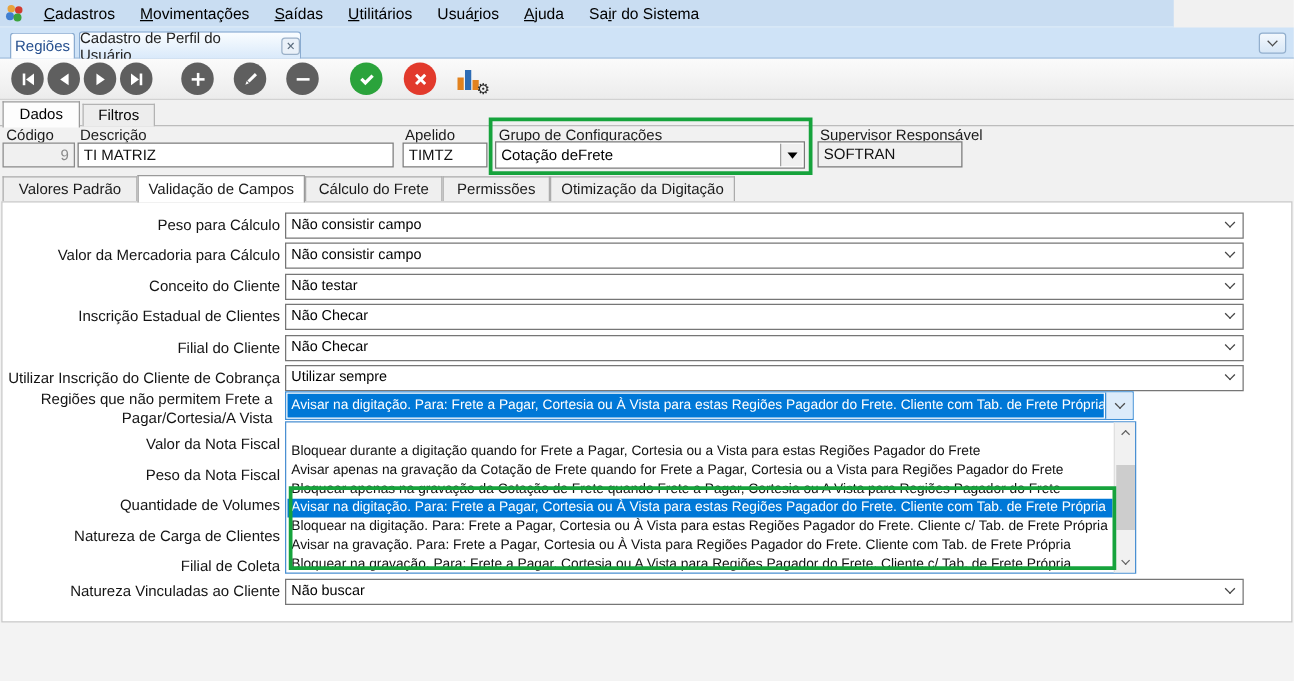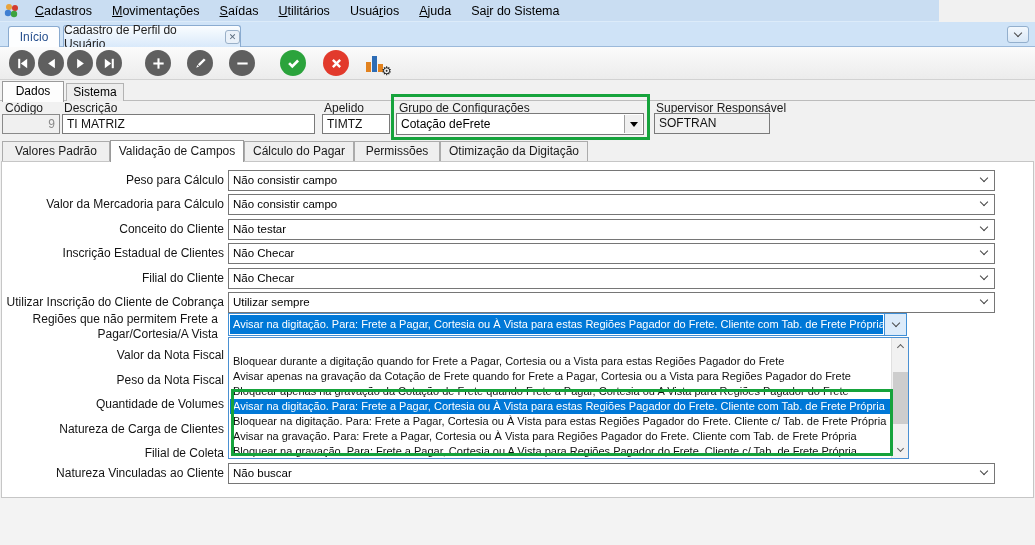--- a/index.html
+++ b/index.html
@@ -107,21 +107,21 @@
     <div class="menu-item"><u>M</u>ovimentações</div>
     <div class="menu-item"><u>S</u>aídas</div>
     <div class="menu-item"><u>U</u>tilitários</div>
     <div class="menu-item">Usuá<u>r</u>ios</div>
     <div class="menu-item"><u>A</u>juda</div>
     <div class="menu-item">Sa<u>i</u>r do Sistema</div>
   </div>
 
 <div id="tabbar" class="abs">
   <div id="tab-home" class="doc-tab">
-    <span>Início</span>
+    <span>Regiões</span>
   </div>
   <div id="tab-current" class="doc-tab">
     <span>Cadastro de Perfil do Usuário</span>
     <span class="close-box">✕</span>
   </div>
 </div>
 <div id="tablist-btn" class="abs">
     <span class="chev"></span>
   </div>
 
@@ -199,21 +199,21 @@
       <div class="cbar cb1"></div>
       <div class="cbar cb2"></div>
       <div class="cbar cb3"></div>
       <span class="gear">⚙</span>
     </div>
   </div>
 
 <div id="headerzone" class="abs"></div>
 <div id="subtab-line" class="abs"></div>
 <div id="subtab-0" class="sub-tab">Dados</div>
-<div id="subtab-1" class="sub-tab">Sistema</div>
+<div id="subtab-1" class="sub-tab">Filtros</div>
 
 <div class="fldlabel" style="left:5px;top:101px;">Código</div>
 <div class="fld readonly num" style="left:2px;top:114px;width:58px;">9</div>
 
 <div class="fldlabel" style="left:64px;top:101px;">Descrição</div>
 <div class="fld" style="left:62px;top:114px;width:253px;border-color:#7a7a7a;">TI MATRIZ</div>
 
 <div class="fldlabel" style="left:324px;top:101px;">Apelido</div>
 <div class="fld" style="left:322px;top:114px;width:68px;border-color:#7a7a7a;">TIMTZ</div>
 
@@ -298,15 +298,15 @@
     <div class="dd-item" style="top: 76px;">Bloquear na digitação. Para: Frete a Pagar, Cortesia ou À Vista para estas Regiões Pagador do Frete. Cliente c/ Tab. de Frete Própria</div>
     <div class="dd-item" style="top: 91px;">Avisar na gravação. Para: Frete a Pagar, Cortesia ou À Vista para Regiões Pagador do Frete. Cliente com Tab. de Frete Própria</div>
     <div class="dd-item" style="top: 106px;">Bloquear na gravação. Para: Frete a Pagar, Cortesia ou A Vista para Regiões Pagador do Frete. Cliente c/ Tab. de Frete Própria</div>
   </div>
 
 <div id="annot-1" class="annot"></div>
 <div id="annot-2" class="annot"></div>
 
 <div class="main-tab" style="left: 2px; width: 108px;">Valores Padrão</div>
 <div class="main-tab active" style="left: 110px; width: 134px;">Validação de Campos</div>
-<div class="main-tab" style="left: 244px; width: 110px;">Cálculo do Pagar</div>
+<div class="main-tab" style="left: 244px; width: 110px;">Cálculo do Frete</div>
 <div class="main-tab" style="left: 354px; width: 86px;">Permissões</div>
 <div class="main-tab" style="left: 440px; width: 148px;">Otimização da Digitação</div>
 
 </body></html>

